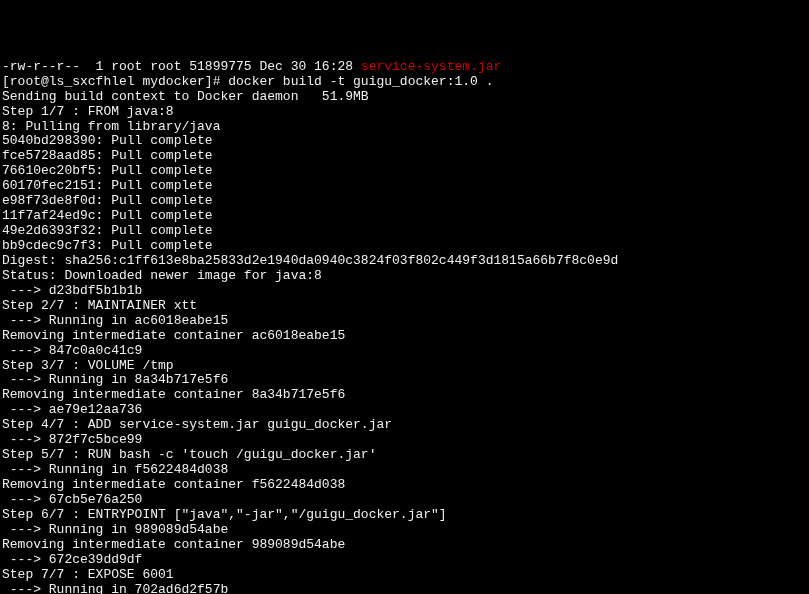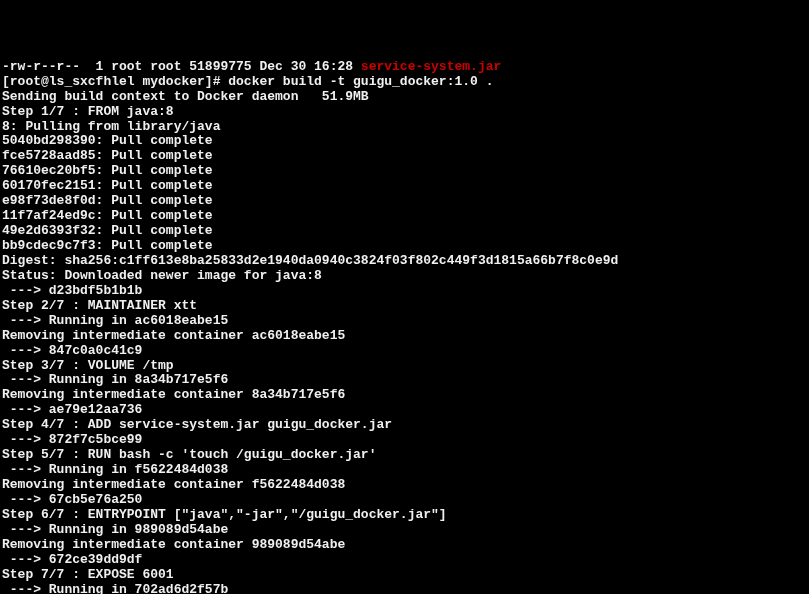--- a/index.html
+++ b/index.html
@@ -19,21 +19,20 @@
       width: 809px;
       height: 594px;
     }
     .terminal {
       width: 100%;
       height: 100%;
       padding: 0 2px;
     }
     .line {
       display: block;
-      font-weight: bold;
     }
     .red { color: #cc0000; }
     .white { color: #f0f0f0; }
   </style>
 </head>
 <body>
 
 
 
 <div class="terminal" id="terminal-container"><span class="line"><span class="white">-rw-r--r--  1 root root 51899775 Dec 30 16:28 </span><span class="red">service-system.jar</span></span><span class="line"><span class="white">[root@ls_sxcfhlel mydocker]# docker build -t guigu_docker:1.0 .</span></span><span class="line"><span class="white">Sending build context to Docker daemon   51.9MB</span></span><span class="line"><span class="white">Step 1/7 : FROM java:8</span></span><span class="line"><span class="white">8: Pulling from library/java</span></span><span class="line"><span class="white">5040bd298390: Pull complete</span></span><span class="line"><span class="white">fce5728aad85: Pull complete</span></span><span class="line"><span class="white">76610ec20bf5: Pull complete</span></span><span class="line"><span class="white">60170fec2151: Pull complete</span></span><span class="line"><span class="white">e98f73de8f0d: Pull complete</span></span><span class="line"><span class="white">11f7af24ed9c: Pull complete</span></span><span class="line"><span class="white">49e2d6393f32: Pull complete</span></span><span class="line"><span class="white">bb9cdec9c7f3: Pull complete</span></span><span class="line"><span class="white">Digest: sha256:c1ff613e8ba25833d2e1940da0940c3824f03f802c449f3d1815a66b7f8c0e9d</span></span><span class="line"><span class="white">Status: Downloaded newer image for java:8</span></span><span class="line"><span class="white"> ---&gt; d23bdf5b1b1b</span></span><span class="line"><span class="white">Step 2/7 : MAINTAINER xtt</span></span><span class="line"><span class="white"> ---&gt; Running in ac6018eabe15</span></span><span class="line"><span class="white">Removing intermediate container ac6018eabe15</span></span><span class="line"><span class="white"> ---&gt; 847c0a0c41c9</span></span><span class="line"><span class="white">Step 3/7 : VOLUME /tmp</span></span><span class="line"><span class="white"> ---&gt; Running in 8a34b717e5f6</span></span><span class="line"><span class="white">Removing intermediate container 8a34b717e5f6</span></span><span class="line"><span class="white"> ---&gt; ae79e12aa736</span></span><span class="line"><span class="white">Step 4/7 : ADD service-system.jar guigu_docker.jar</span></span><span class="line"><span class="white"> ---&gt; 872f7c5bce99</span></span><span class="line"><span class="white">Step 5/7 : RUN bash -c 'touch /guigu_docker.jar'</span></span><span class="line"><span class="white"> ---&gt; Running in f5622484d038</span></span><span class="line"><span class="white">Removing intermediate container f5622484d038</span></span><span class="line"><span class="white"> ---&gt; 67cb5e76a250</span></span><span class="line"><span class="white">Step 6/7 : ENTRYPOINT ["java","-jar","/guigu_docker.jar"]</span></span><span class="line"><span class="white"> ---&gt; Running in 989089d54abe</span></span><span class="line"><span class="white">Removing intermediate container 989089d54abe</span></span><span class="line"><span class="white"> ---&gt; 672ce39dd9df</span></span><span class="line"><span class="white">Step 7/7 : EXPOSE 6001</span></span><span class="line"><span class="white"> ---&gt; Running in 702ad6d2f57b</span></span></div>

